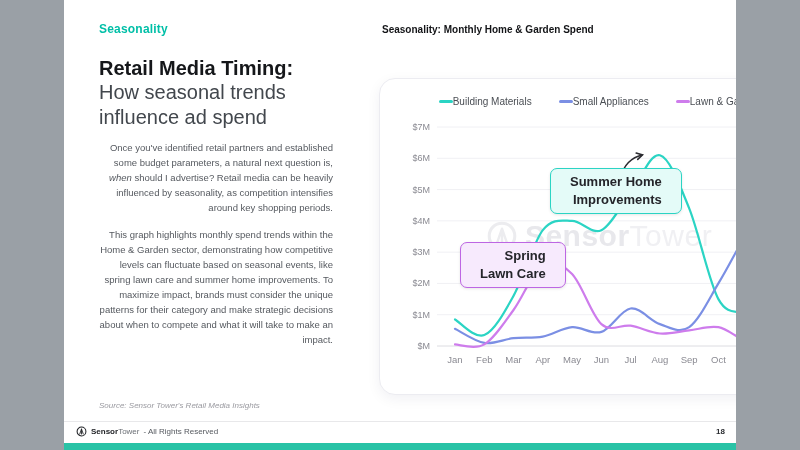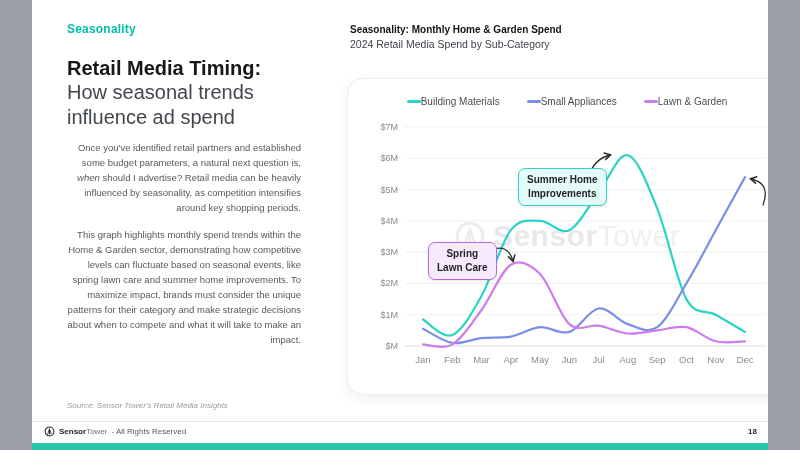--- a/index.html
+++ b/index.html
@@ -1,16 +1,16 @@
 <!DOCTYPE html>
 <html><head>
 <meta charset="utf-8">
 <style>
   html,body{margin:0;padding:0;background:#9aa0a6;}
-  .slide{position:relative;width:736px;height:450px;background:#ffffff;
+  .slide{position:relative;width:672px;height:450px;background:#ffffff;
     font-family:"Liberation Sans",sans-serif;overflow:hidden;margin:0 auto;}
 
   
   .left-col{position:absolute;left:35px;top:22px;width:234px;}
   .eyebrow{font-size:12px;font-weight:600;letter-spacing:.2px;}
   .headline{margin:20px 0 0 0;font-size:20px;line-height:1.22;font-weight:400;color:#42474d;}
   .headline strong{display:block;color:#15171a;font-weight:700;}
   .body-p{margin:12px 0 0 0;font-size:9.5px;line-height:1.58;color:#55595f;text-align:right;}
   .body-p.first{margin-top:11px;}
   .source{position:absolute;left:35px;top:401px;font-size:8px;font-style:italic;color:#9a9aa0;}
@@ -27,22 +27,22 @@
     gap:27px;z-index:4;}
   .legend-item{display:flex;align-items:center;font-size:10px;color:#4a4e54;}
   .legend-swatch{display:inline-block;width:14px;height:2.5px;border-radius:2px;}
   #chart-svg{position:absolute;left:0;top:0;z-index:2;}
   .watermark{position:absolute;left:0;top:140px;width:100%;display:flex;justify-content:center;
     align-items:center;gap:7px;z-index:1;user-select:none;}
   .watermark .wm-text{font-size:30px;letter-spacing:.5px;}
   .wm-bold{font-weight:800;color:#e8e8ec;}
   .wm-light{font-weight:300;color:#f0f0f3;}
 
-  .ann{position:absolute;z-index:5;padding:4px 8px;border:1.4px solid;border-radius:7px;
-    font-size:10px;font-weight:700;line-height:1.4;color:#24252a;text-align:center;
+  .ann{position:absolute;z-index:5;padding:4px 19px;border:1.4px solid;border-radius:7px;
+    font-size:13px;font-weight:700;line-height:1.4;color:#24252a;text-align:right;
     box-shadow:0 1px 3px rgba(0,0,0,.10);}
   .ann span{display:block;}
   .ann-spring{left:80px;top:163px;}
   .ann-summer{left:170px;top:89px;}
   .ann-holiday{left:375px;top:128px;}
 
   
   .footer-divider{position:absolute;left:0;right:0;top:421px;border-top:1px solid #e8e8ea;}
   .footer{position:absolute;left:12px;top:426px;display:flex;align-items:center;gap:4px;
     font-size:8px;color:#2a2c30;}
@@ -65,21 +65,20 @@
     </h1>
     <p class="body-p first">
       <span>Once you've identified retail partners and established some budget parameters, a natural next question is, </span><em>when</em><span> should I advertise? Retail media can be heavily influenced by seasonality, as competition intensifies around key shopping periods.</span>
     </p>
     <p class="body-p">This graph highlights monthly spend trends within the Home &amp; Garden sector, demonstrating how competitive levels can fluctuate based on seasonal events, like spring lawn care and summer home improvements. To maximize impact, brands must consider the unique patterns for their category and make strategic decisions about when to compete and what it will take to make an impact.</p>
   </div>
   <div class="source">Source: Sensor Tower's Retail Media Insights</div>
 
   <div class="chart-head">
     <div class="chart-title">Seasonality: Monthly Home &amp; Garden Spend</div>
-    <div class="chart-subtitle">2024 Retail Media Spend by Sub-Category</div>
   </div>
 
   <div class="card">
 
     <div class="watermark">
       <svg width="32" height="32" viewBox="0 0 20 20">
         <circle cx="10" cy="10" r="8" fill="none" stroke="#ececef" stroke-width="1.9"></circle>
         <path d="M6.8,14.6 L10,5.4 L13.2,14.6 M10,5.4 L10,14.6" fill="none" stroke="#ececef" stroke-width="1.5" stroke-linecap="round" stroke-linejoin="round"></path>
       </svg>
       <div class="wm-text"><span class="wm-bold">Sensor</span><span class="wm-light">Tower</span></div>

